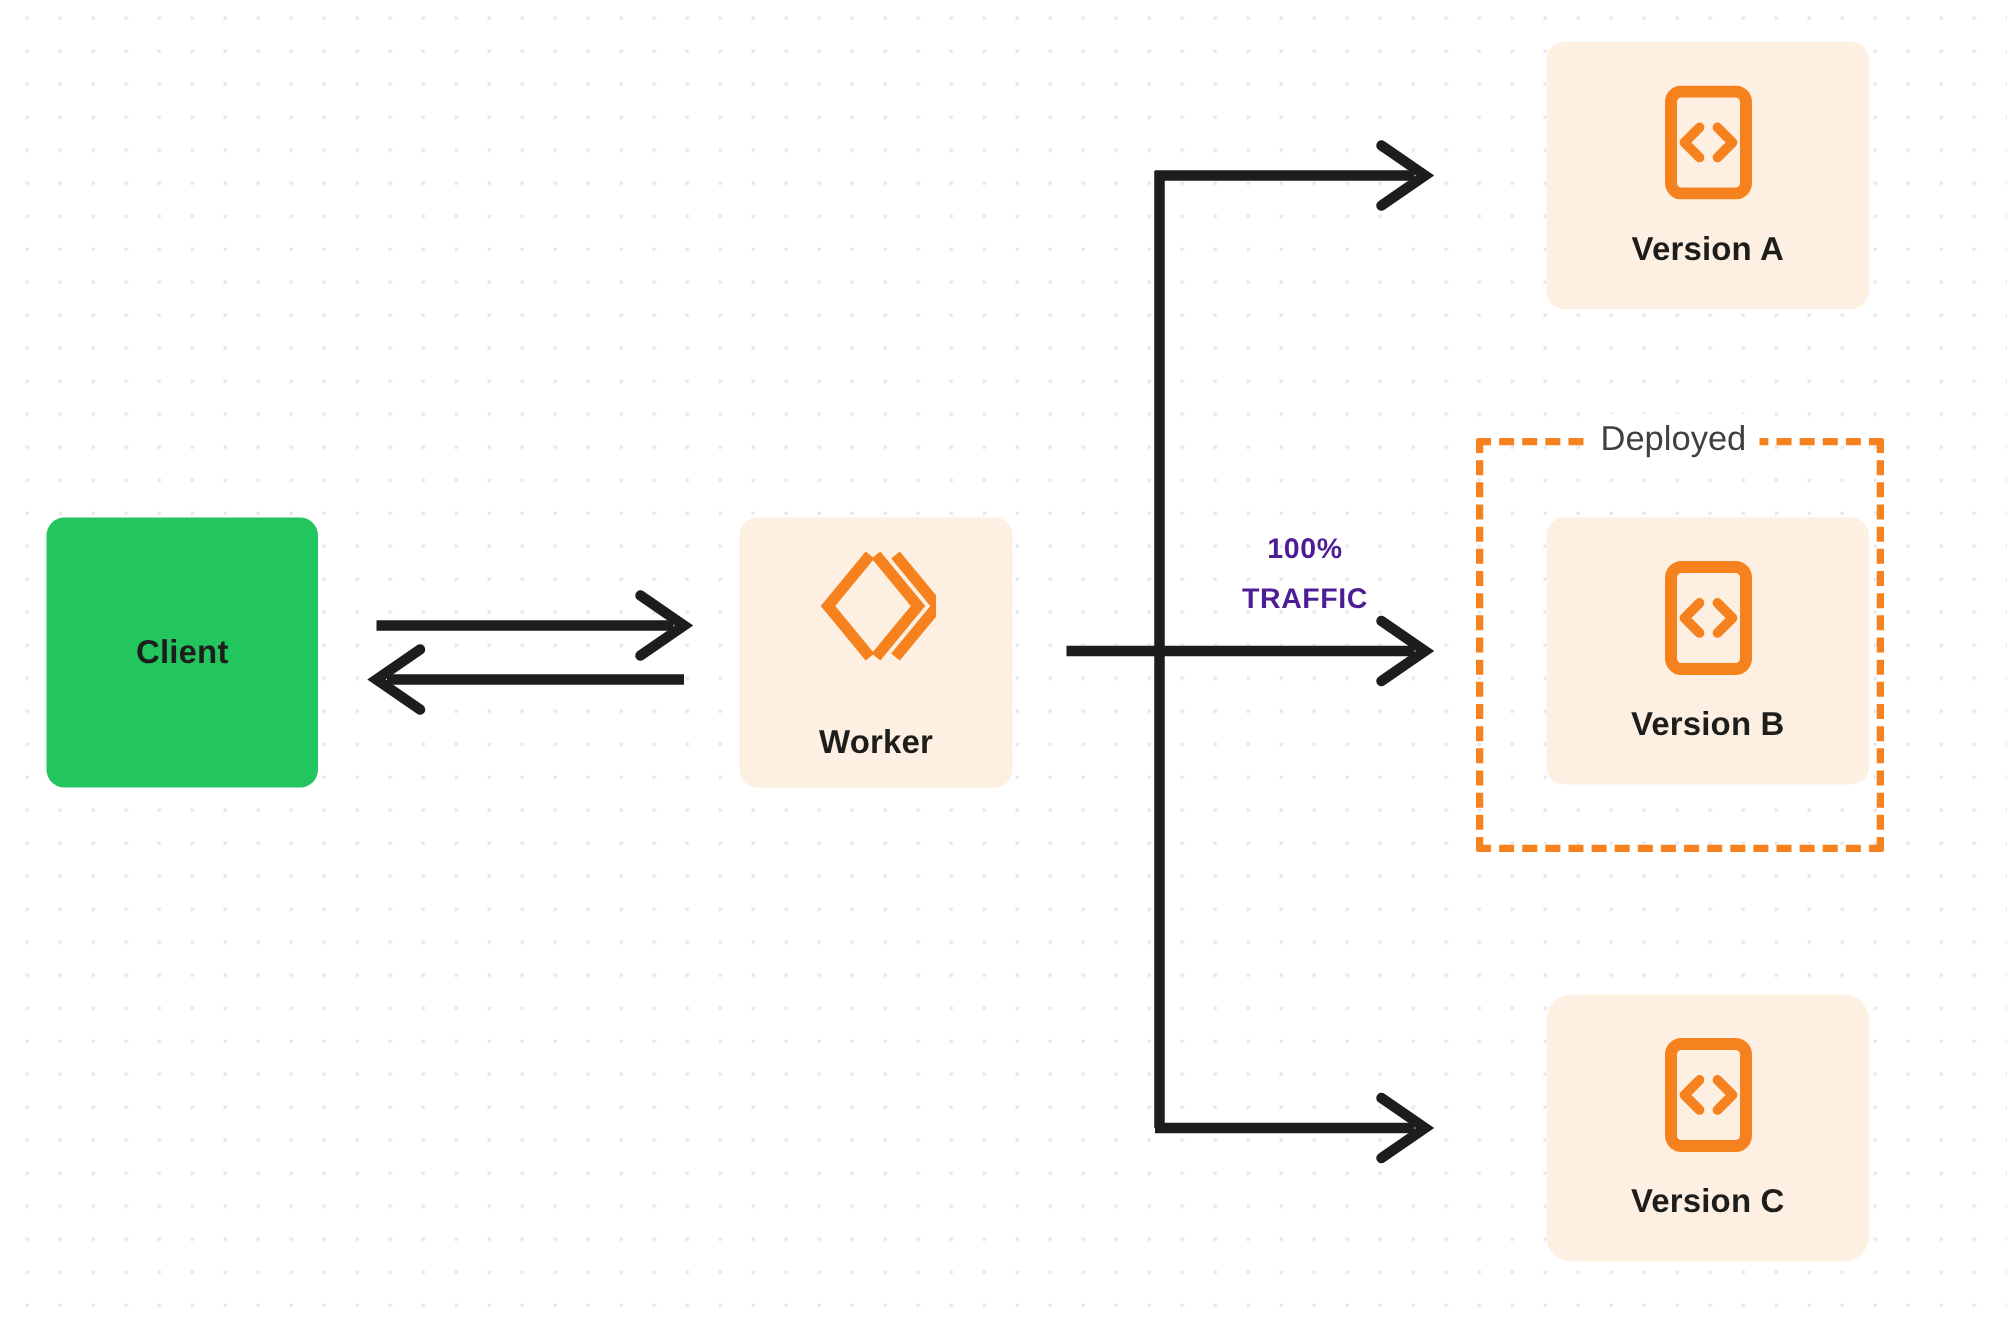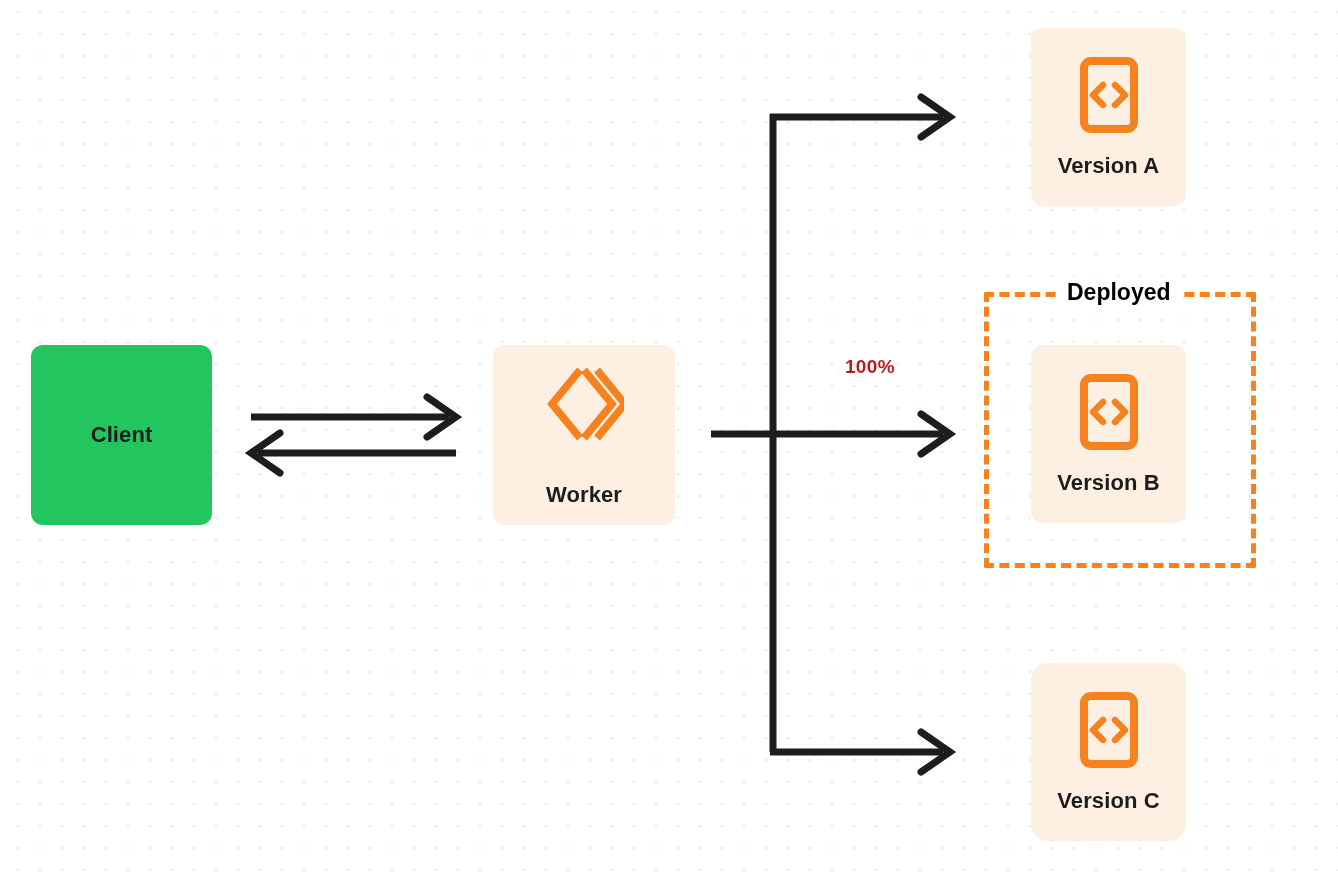--- a/index.html
+++ b/index.html
@@ -64,21 +64,21 @@
   #node-worker {
     left: 493px; top: 345px;
     width: 182px; height: 180px;
     background: #fdf0e2;
     gap: 18px;
   }
   #node-worker .node-icon { margin-bottom: 22px; }
   #node-worker .node-label { margin-top: 0; }
 
   .node-version {
-    width: 155px; height: 178px;
+    width: 215px; height: 178px;
     background: #fdf0e2;
     left: 1031px;
     text-align: right;
   }
   #node-version-a { top: 28px; }
   #node-version-b { top: 345px; }
   #node-version-c { top: 663px; border-radius: 17px; }
   .node-version .node-icon { margin-bottom: 22px; }
 
   .node-icon {
@@ -95,36 +95,36 @@
     border-radius: 2px;
     box-sizing: border-box;
     z-index: 1;
   }
   #deployed-label {
     position: absolute;
     left: 1058px;
     top: 276px;
     padding: 0 9px;
     background: #ffffff;
-    color: #000000;
+    color: #404040;
     font-size: 23px;
-    font-weight: 700;
+    font-weight: 400;
     line-height: 32px;
     white-space: nowrap;
     z-index: 4;
   }
 
   
   #traffic-label {
     position: absolute;
     left: 790px;
     top: 350px;
     width: 160px;
     text-align: center;
-    color: #b91c1c;
+    color: #4c1d95;
     font-size: 19px;
     font-weight: 700;
     line-height: 33px;
     letter-spacing: 0.4px;
     z-index: 4;
   }
   #traffic-label .traffic-line { display: block; }
 </style>
 </head>
 <body>
@@ -159,20 +159,21 @@
 
       <line x1="770" y1="752" x2="943" y2="752"></line>
       <polyline points="921,732 950,752 921,772" stroke-linecap="round" stroke-linejoin="miter"></polyline>
     </g>
 
   </g>
 </svg>
 
 <div id="traffic-label">
   <span class="traffic-line">100%</span>
+  <span class="traffic-line">TRAFFIC</span>
 </div>
 
 <div class="node" id="node-client">
   <span class="node-label">Client</span>
 </div>
 
 <div class="node" id="node-worker">
   <span class="node-icon">
     <svg width="80" height="80" viewBox="0 0 80 80">
       <g fill="none" stroke="#f6821f" stroke-width="7.5" stroke-linecap="butt" stroke-linejoin="miter">

